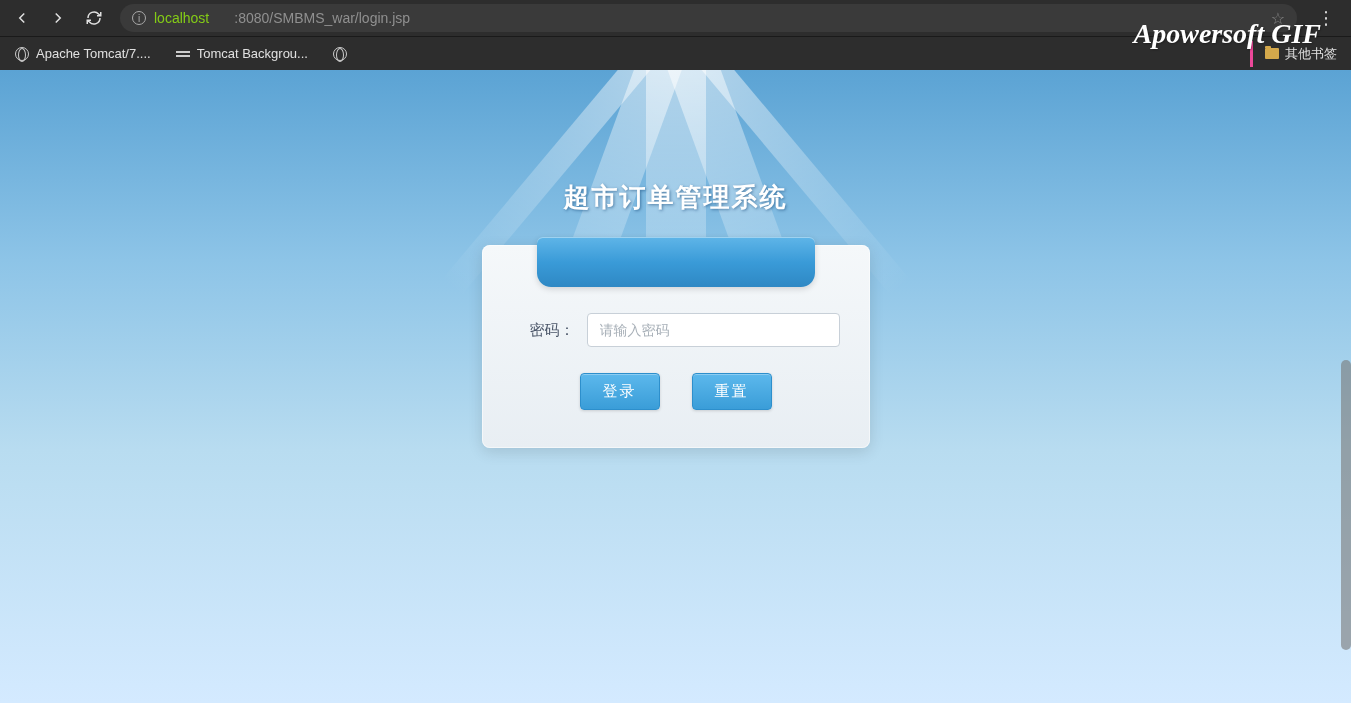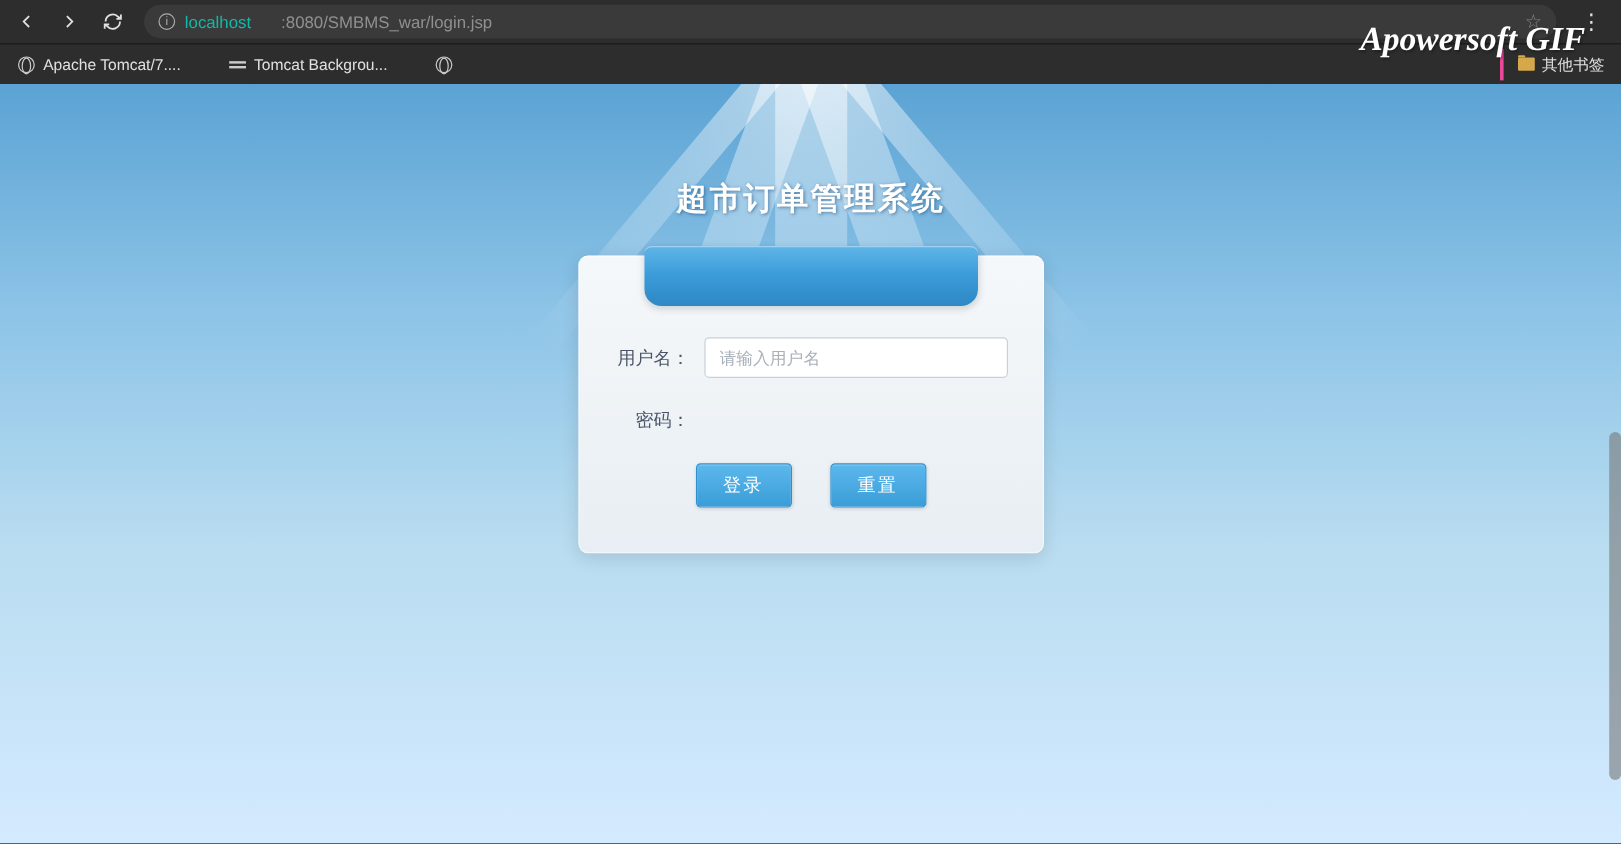--- a/index.html
+++ b/index.html
@@ -65,21 +65,21 @@
       border: 1.5px solid #aaa;
       border-radius: 50%;
       display: flex;
       align-items: center;
       justify-content: center;
       font-size: 10px;
       color: #aaa;
     }
 
     .url-host {
-      color: #14b8a6;
+      color: #84cc16;
     }
 
     .url-path {
       color: #909090;
       margin-left: 25px;
     }
 
     .watermark {
       position: absolute;
       right: 30px;
@@ -107,21 +107,21 @@
       align-items: center;
     }
 
     
     .bookmarks-bar {
       background: #2d2d2d;
       height: 34px;
       display: flex;
       align-items: center;
       padding: 0 8px;
-      gap: 27px;
+      gap: 12px;
       border-top: 1px solid #1a1a1a;
     }
 
     .bookmark-item {
       display: flex;
       align-items: center;
       gap: 6px;
       color: #e0e0e0;
       font-size: 13px;
       cursor: pointer;
@@ -235,21 +235,21 @@
     }
 
     .ray:nth-child(1) { transform: translateX(-50%) rotate(-40deg); width: 25px; }
     .ray:nth-child(2) { transform: translateX(-50%) rotate(-20deg); width: 50px; }
     .ray:nth-child(3) { transform: translateX(-50%) rotate(0deg); width: 60px; }
     .ray:nth-child(4) { transform: translateX(-50%) rotate(20deg); width: 45px; }
     .ray:nth-child(5) { transform: translateX(-50%) rotate(40deg); width: 25px; }
 
     .page-title {
       text-align: center;
-      padding-top: 78px;
+      padding-top: 110px;
       color: #fff;
       font-size: 26px;
       font-weight: bold;
       text-shadow: 1px 1px 3px rgba(0,50,100,0.5);
       letter-spacing: 2px;
       position: relative;
       z-index: 2;
     }
 
     
@@ -404,25 +404,22 @@
     <div class="ray"></div>
     <div class="ray"></div>
   </div>
 
   <h1 class="page-title">超市订单管理系统</h1>
 
   <div class="login-card">
     <div class="card-clip"></div>
     <div class="card-body">
       <div class="form-row">
-        <label class="form-label">用户名：</label>
-        <input type="text" class="form-input" placeholder="请输入用户名" style="">
-      </div>
-      <div class="form-row">
         <label class="form-label">密码：</label>
+        <input type="password" class="form-input" placeholder="请输入密码" style="">
       </div>
       <div class="button-row">
         <button class="btn">登录</button>
         <button class="btn">重置</button>
       </div>
     </div>
   </div>
 
   <div class="scrollbar-right"></div>
 </div>

